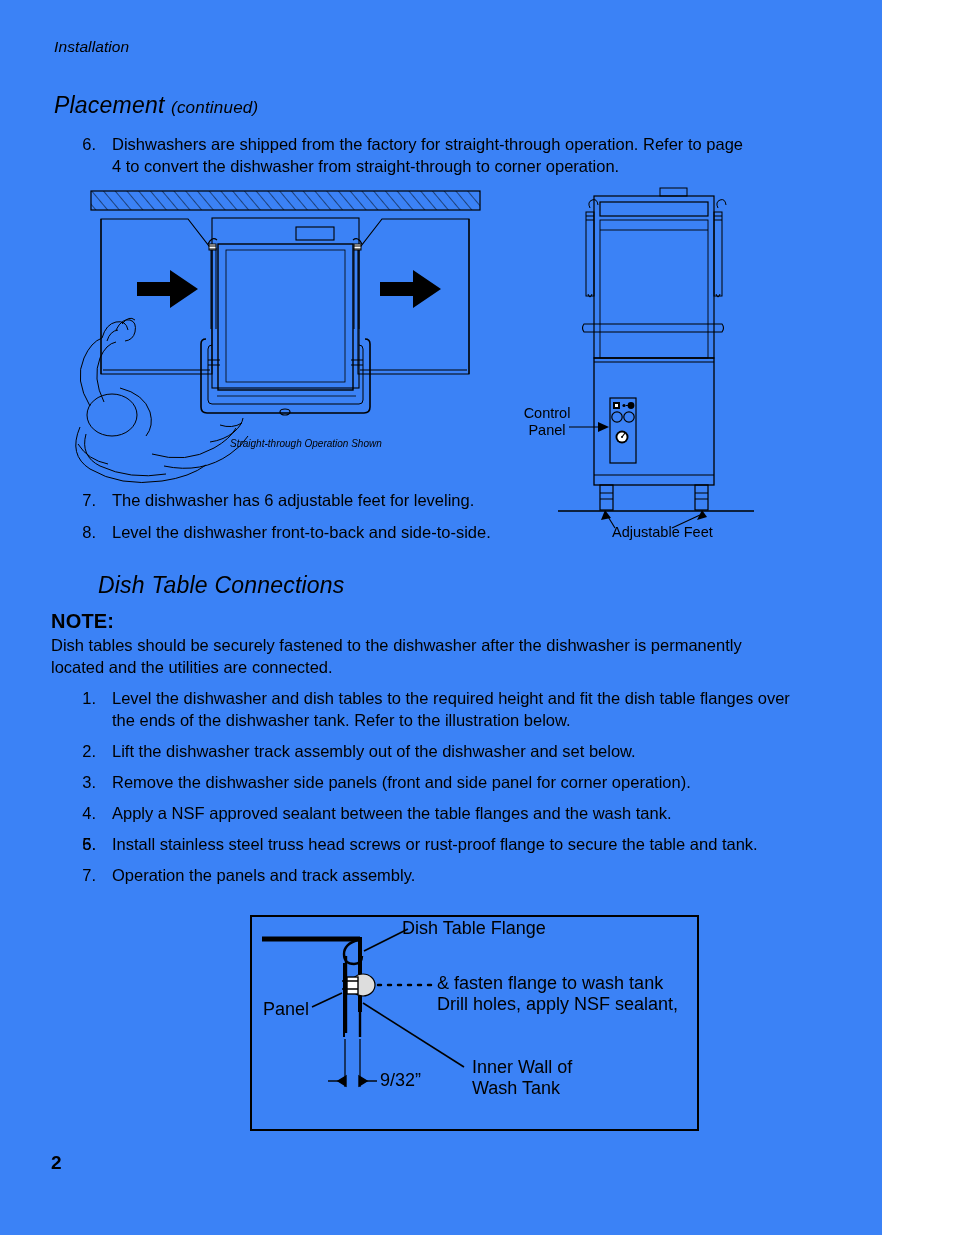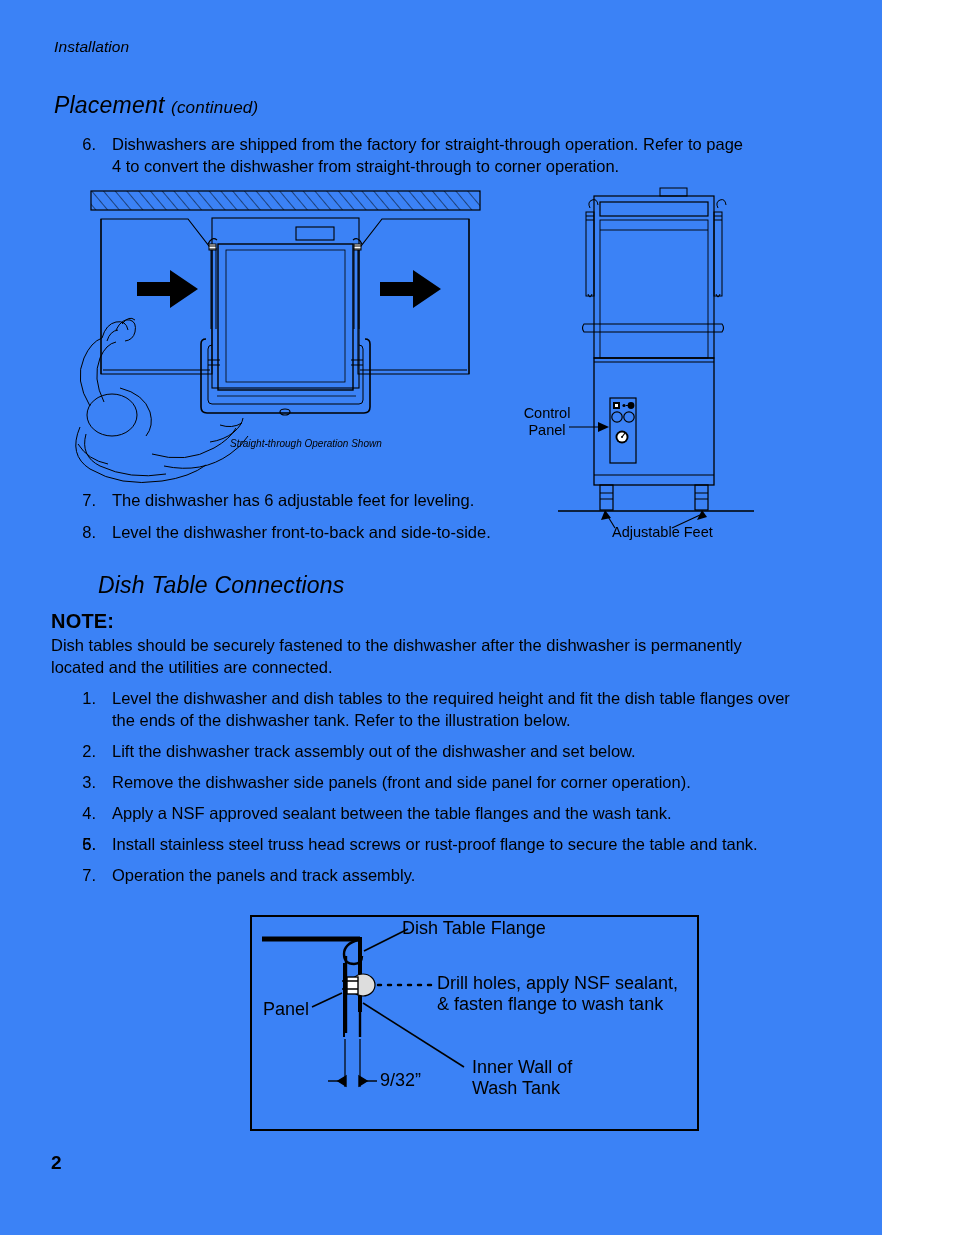--- a/index.html
+++ b/index.html
@@ -431,22 +431,22 @@
         <path d="M78 166 L94 166"></path>
         <path d="M96 161 L88 166 L96 171 Z"></path>
         <path d="M127 166 L111 166"></path>
         <path d="M109 161 L117 166 L109 171 Z"></path>
       </g>
     </svg>
 
     <div class="flange-label" style="left:152px; top:3px;">Dish Table Flange</div>
 
     <div class="flange-label" style="left:187px; top:58px;">
+      <div>&amp; fasten flange to wash tank</div>
       <div>Drill holes, apply NSF sealant,</div>
-      <div>&amp; fasten flange to wash tank</div>
     </div>
 
     <div class="flange-label" style="left:13px; top:84px;">Panel</div>
 
     <div class="flange-label" style="left:222px; top:142px;">
       <div>Inner Wall of</div>
       <div>Wash Tank</div>
     </div>
 
     <div class="flange-label" style="left:130px; top:155px;">9/32”</div>

